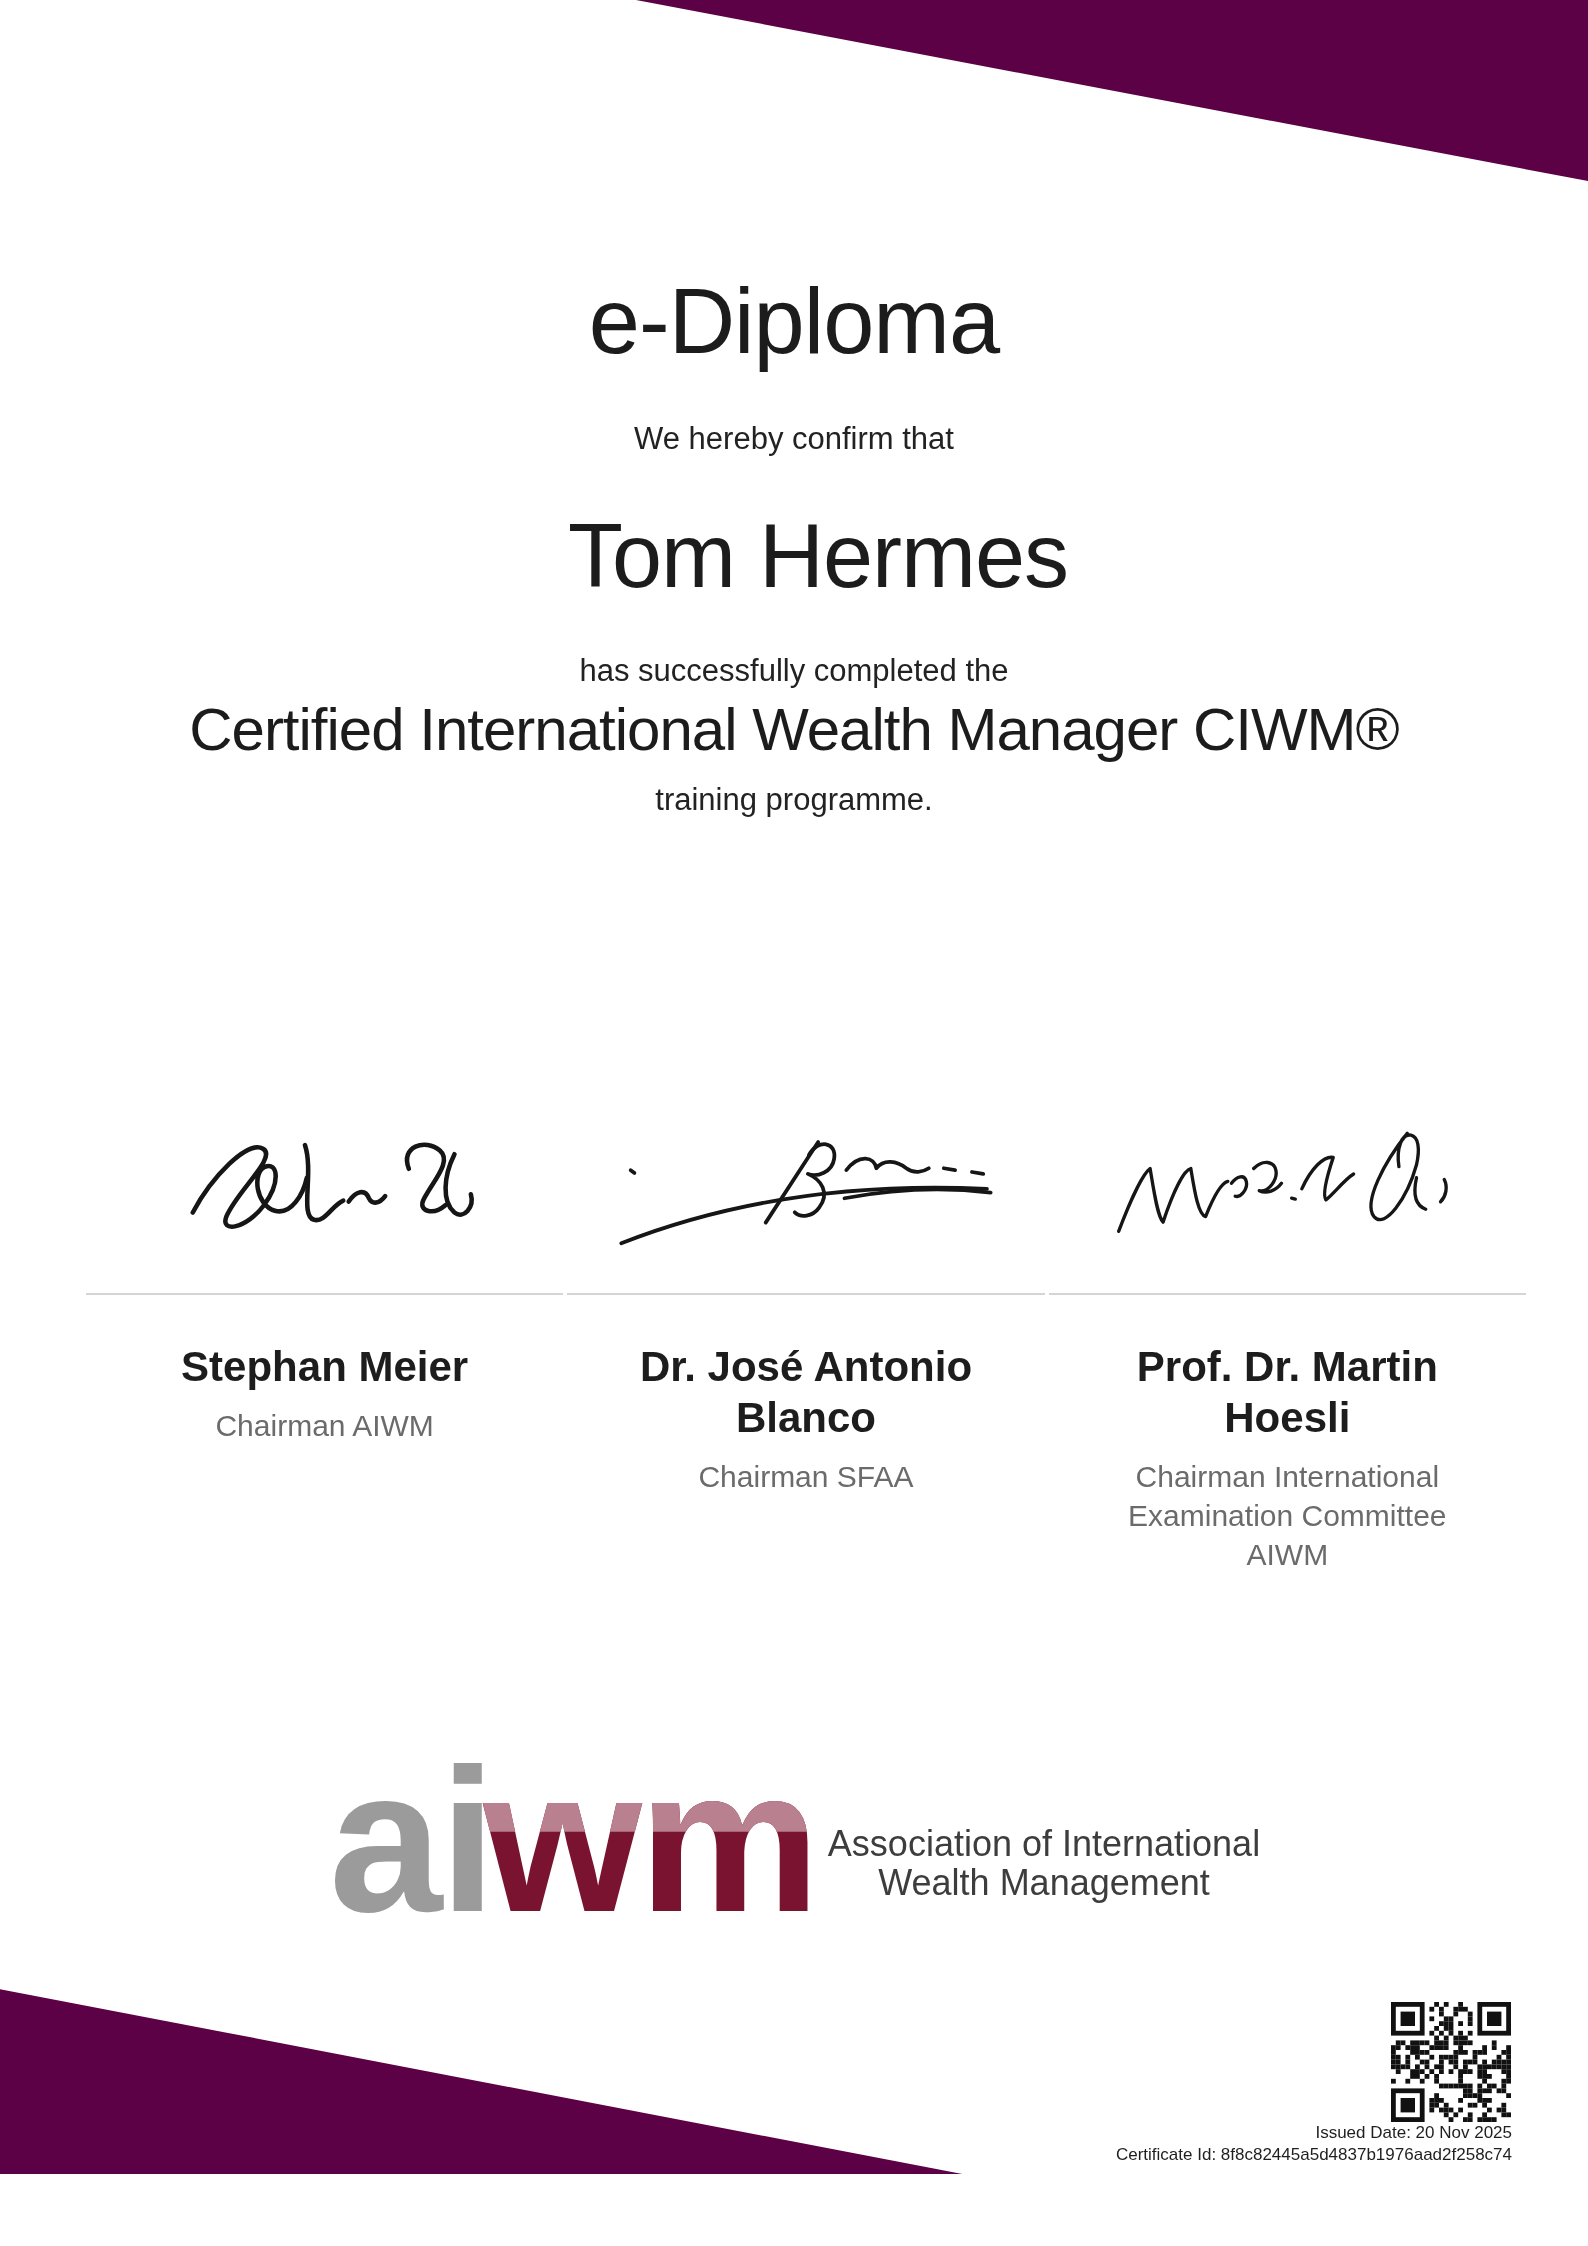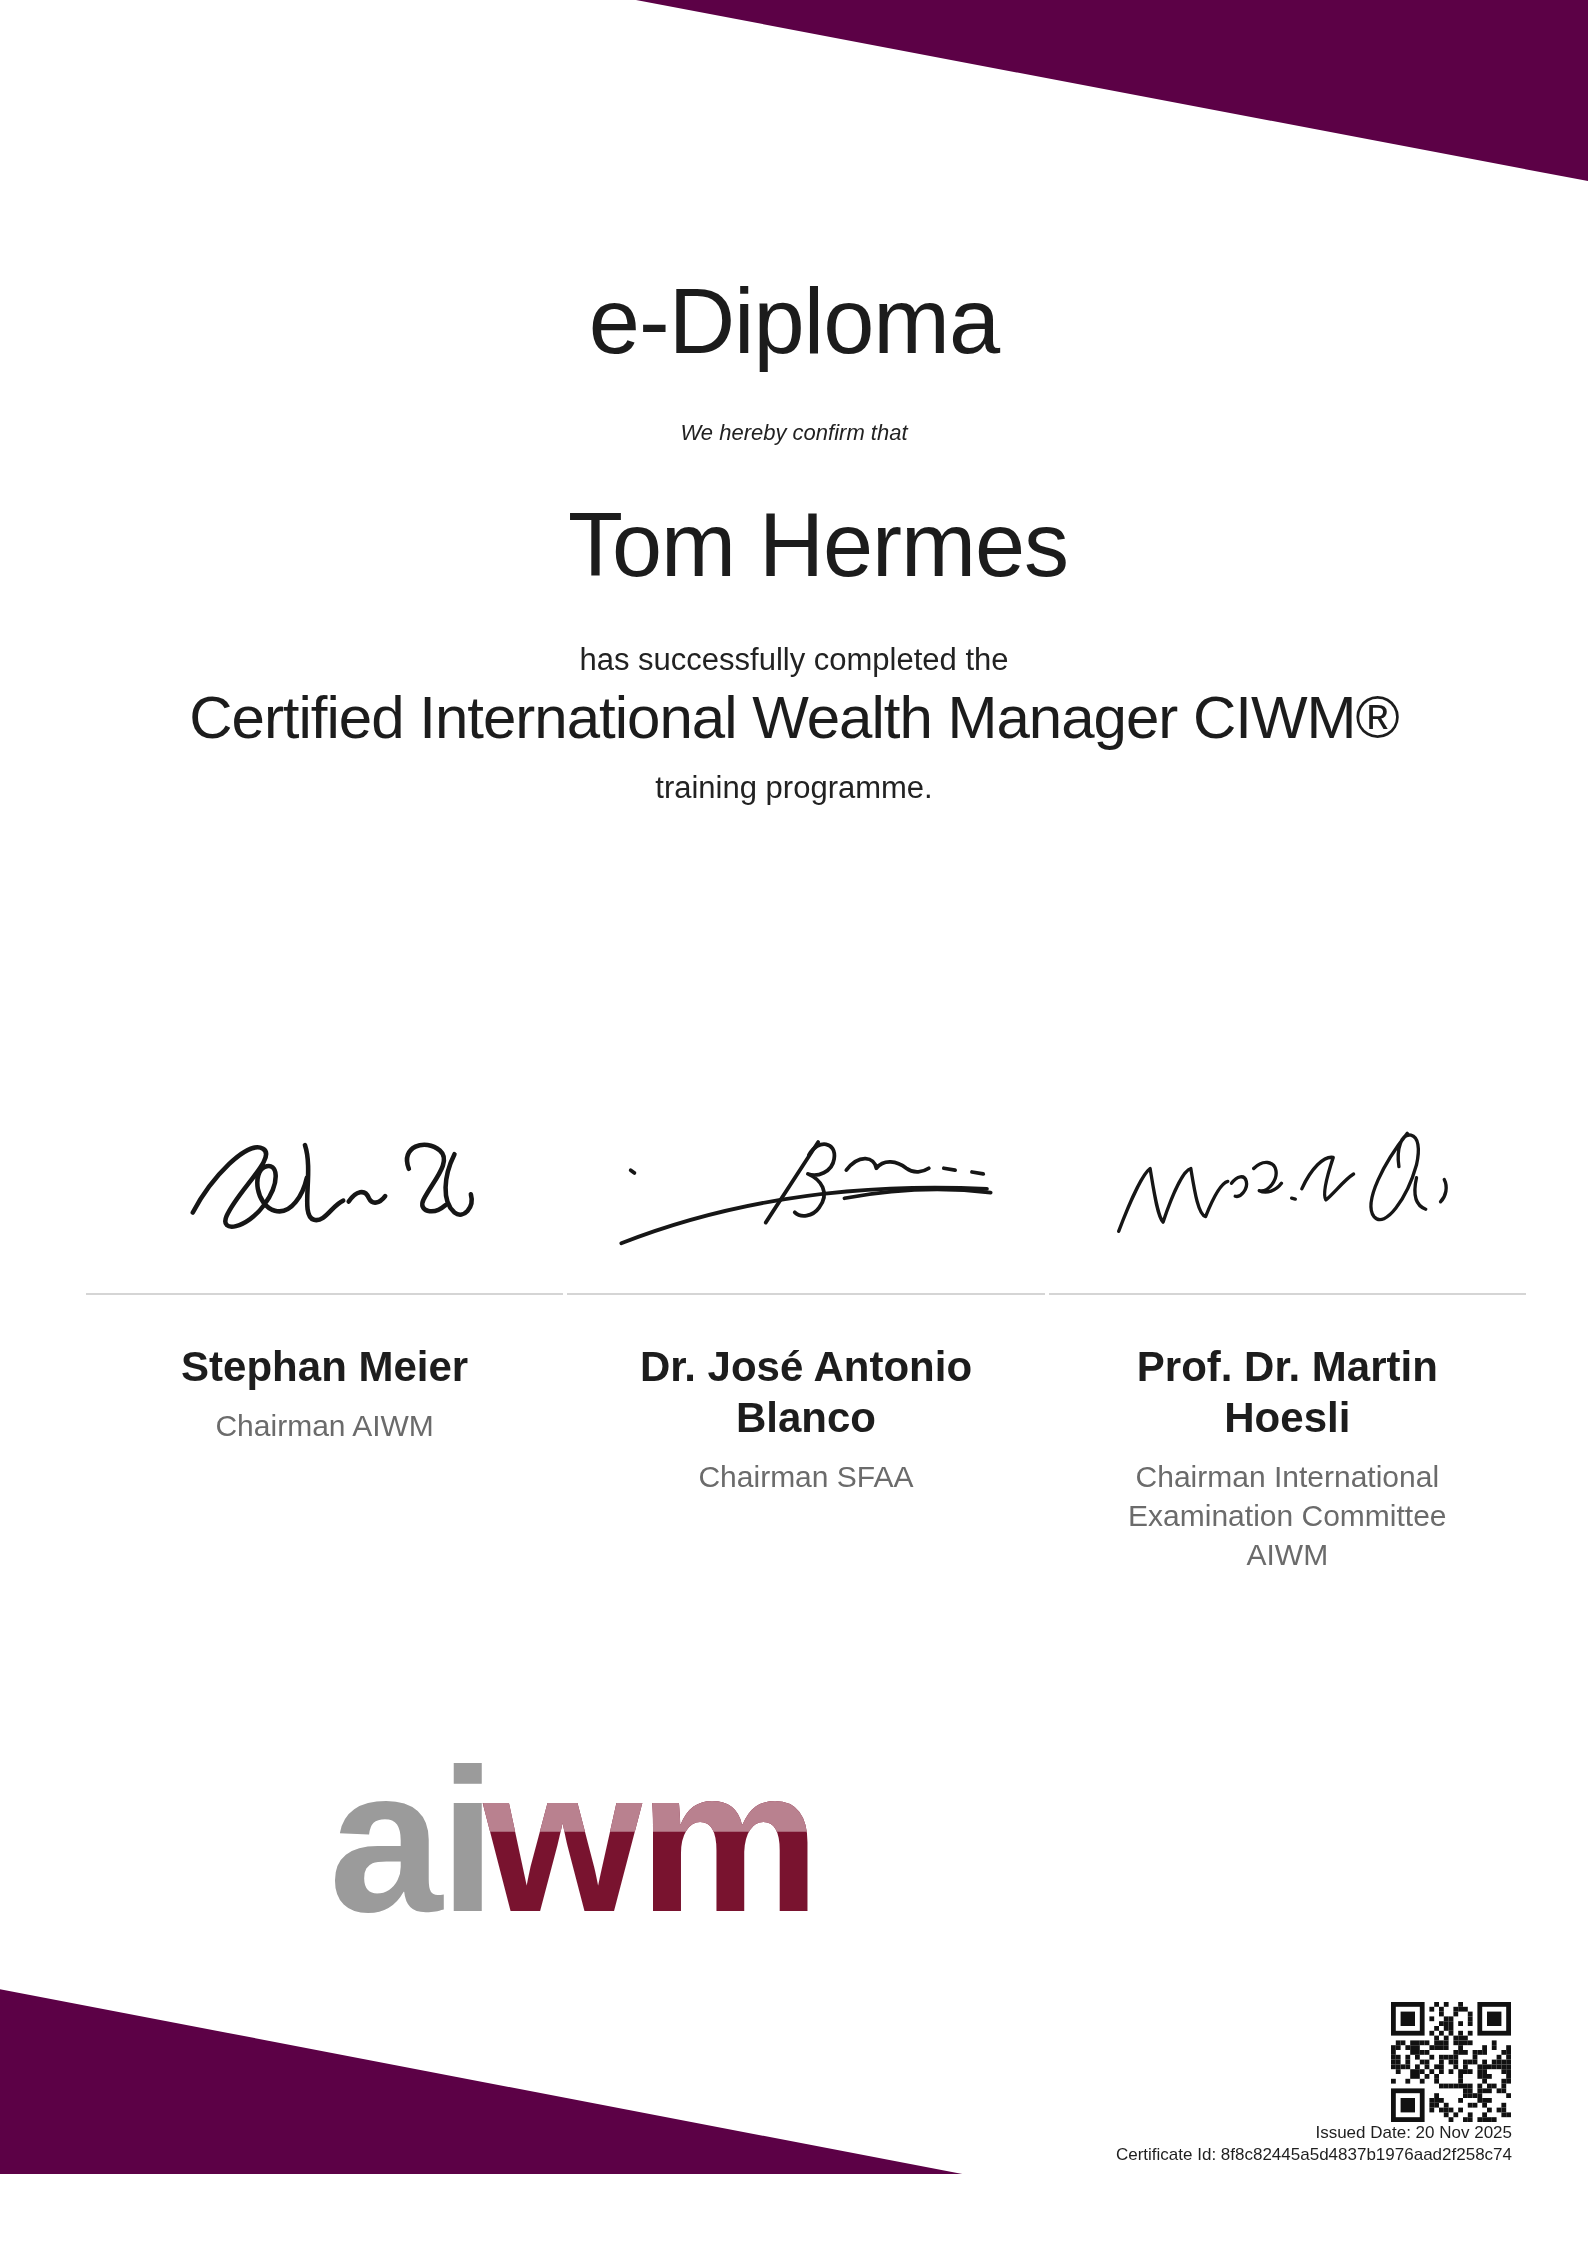--- a/index.html
+++ b/index.html
@@ -15,21 +15,21 @@
   }
 
   
   .tri { position:absolute; inset:0; background:#5C0146; }
   .tri-top    { clip-path: polygon(40.05% 0, 100% 0, 100% 8.33%); }
   .tri-bottom { clip-path: polygon(0 91.5%, 60.6% 100%, 0 100%); }
 
   
   .content { position:relative; text-align:center; padding-top:275px; }
   .main-title   { font-size:92px; font-weight:400; line-height:1; color:#1c1c1c; letter-spacing:-1px; }
-  .confirm-line { font-size:22px; line-height:1.3; margin-top:52px; color:#222;font-style:italic; }
+  .confirm-line { font-size:31px; line-height:1.3; margin-top:52px; color:#222; }
   .recipient    { font-size:90px; font-weight:400; line-height:1; margin-top:52px; letter-spacing:-1px;padding-left:48px; }
   .completed-line { font-size:31px; line-height:1.3; margin-top:50px; color:#222; }
   .programme-title { font-size:60px; font-weight:400; line-height:1.27; letter-spacing:-1px;
                      max-width:1420px; margin:0 auto; }
   .training-line { font-size:31px; line-height:1.3; margin-top:12px; color:#222; }
 
   
   .sig-row { position:absolute; left:86px; top:1080px; width:1440px;
              display:flex; gap:4px; }
   .sig-col { flex:1 1 0; text-align:center; }
@@ -123,20 +123,24 @@
       <div class="sig-divider"></div>
       <div class="sig-name">Prof. Dr. Martin Hoesli</div>
       <div class="sig-role">Chairman International Examination Committee AIWM</div>
     </div>
 
   </div>
 
   <div class="logo">
     <div class="wordmark">
       <span class="lg-gray">ai</span><span class="lg-wm"><span>wm</span><span class="lg-wm-pink" aria-hidden="true">wm</span></span>
+    </div>
+    <div class="tagline">
+      <div>Association of International</div>
+      <div>Wealth Management</div>
     </div>
   </div>
 
   <div class="qr">
     <svg id="qr" width="120" height="120" viewBox="0 0 120 120" fill="#111">
         <rect x="43.199999999999996" y="0" width="4.8" height="4.8"></rect>
         <rect x="52.8" y="0" width="4.8" height="4.8"></rect>
         <rect x="67.2" y="0" width="4.8" height="4.8"></rect>
         <rect x="38.4" y="4.8" width="4.8" height="4.8"></rect>
         <rect x="48" y="4.8" width="4.8" height="4.8"></rect>

